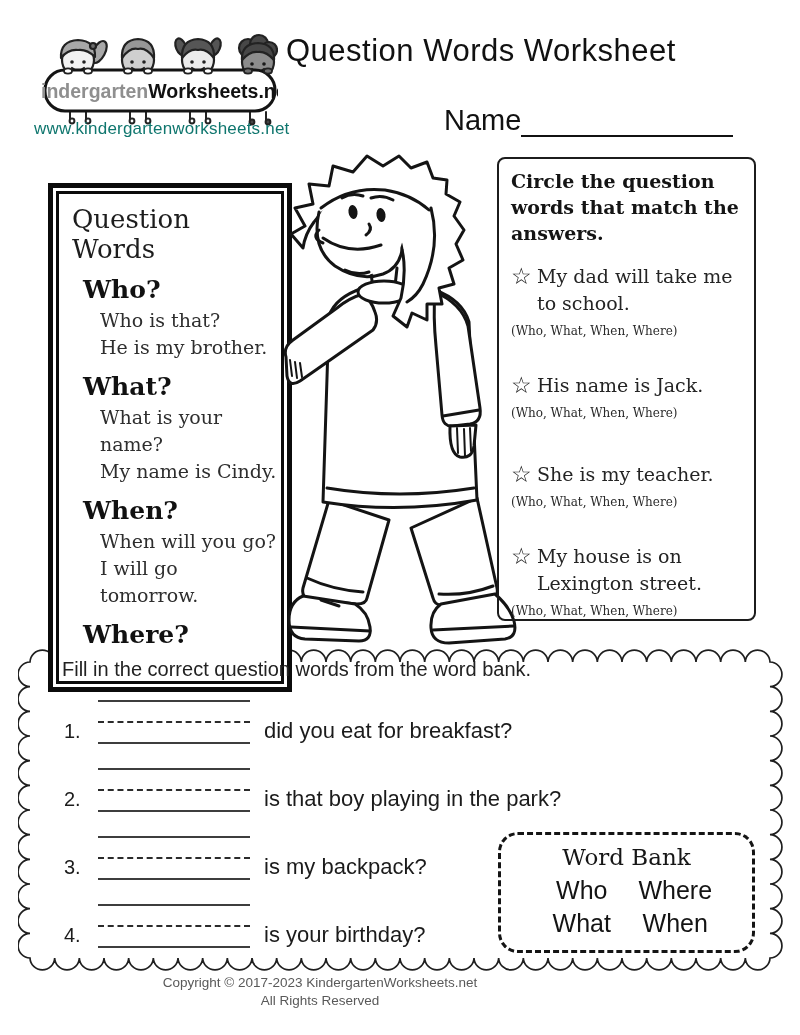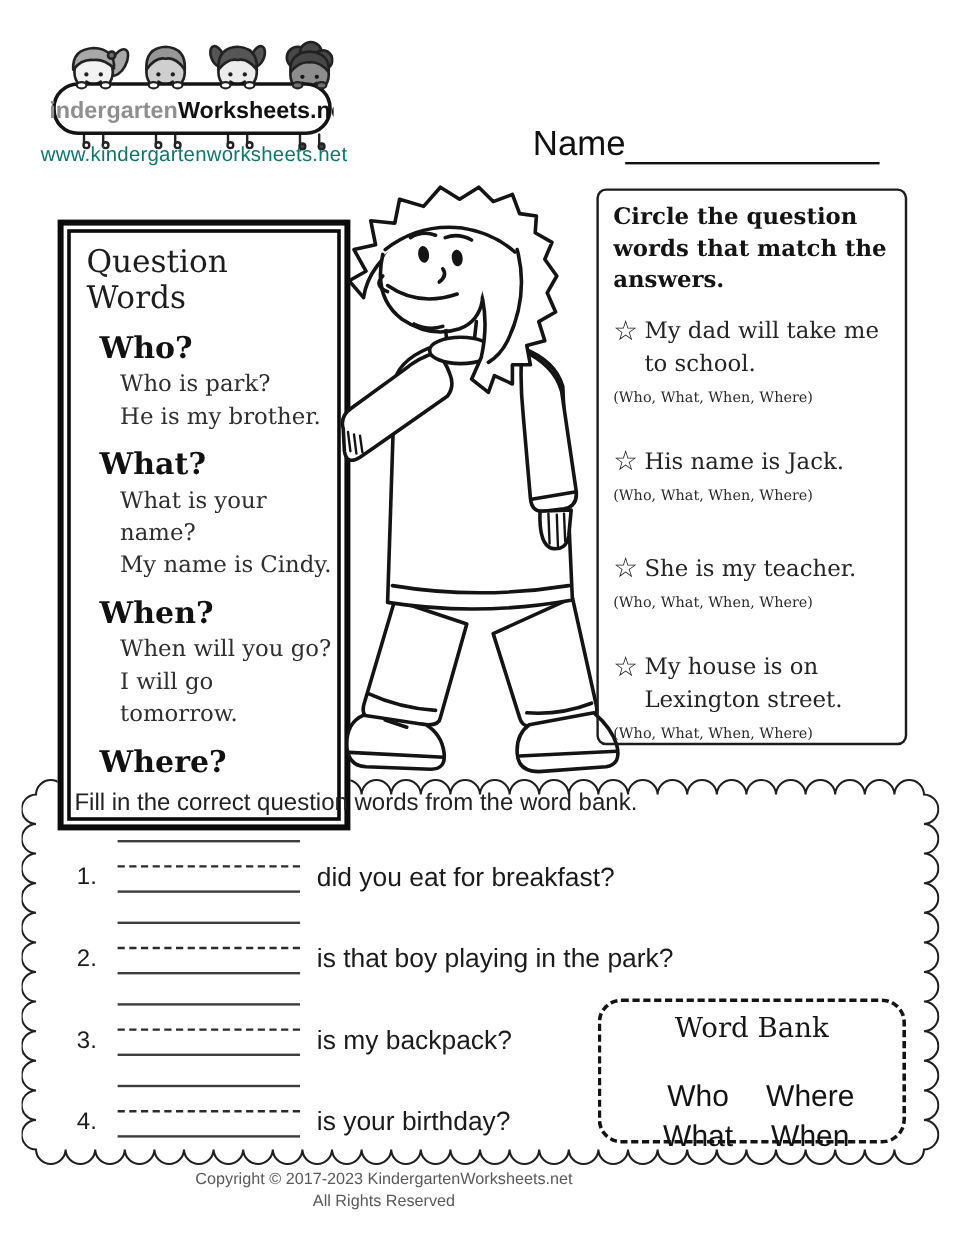--- a/index.html
+++ b/index.html
@@ -44,21 +44,21 @@
   .fi-number{width:34px;font-size:20px;color:#1c1c1c;line-height:24px;padding-bottom:1px;}
   .fi-lines{position:relative;width:152px;height:44px;margin-right:14px;}
   .fi-lines .l1,.fi-lines .l3{position:absolute;left:0;right:0;border-top:2px solid #3d3d3d;}
   .fi-lines .l2{position:absolute;left:0;right:0;border-top:2px dashed #2b2b2b;}
   .fi-lines .l1{top:0;} .fi-lines .l2{top:21px;} .fi-lines .l3{top:42px;}
   .fi-question{font-size:22px;color:#1b1b1b;line-height:25px;white-space:nowrap;padding-bottom:1px;}
 
   .word-bank{position:absolute;left:498px;top:832px;width:257px;height:121px;box-sizing:border-box;
              border:3px dashed #141414;border-radius:20px;text-align:center;z-index:6;background:#fff;}
   .wb-title{font-size:23px;color:#161616;margin-top:9px;}
-  .wb-words{display:grid;grid-template-columns:1fr 1fr;padding:6px 30px 0 34px;row-gap:4px;margin-top:24px;}
+  .wb-words{display:grid;grid-template-columns:1fr 1fr;padding:6px 30px 0 34px;row-gap:4px;}
   .wb-word{font-size:25px;color:#141414;}
 
   
   .footer{position:absolute;left:0;top:974px;width:640px;text-align:center;color:#595959;
           font-size:13.5px;line-height:18px;z-index:5;}
 </style>
 </head>
 <body>
 
 <div class="page">
@@ -121,31 +121,32 @@
             <ellipse cx="166" cy="47" rx="4" ry="2.6" fill="#fff"></ellipse>
           <ellipse cx="206" cy="47" rx="4" ry="2.6" fill="#707070"></ellipse>
             <ellipse cx="226" cy="47" rx="4" ry="2.6" fill="#707070"></ellipse>
         </g>
       </g>
       <text x="118" y="74" text-anchor="middle" font-family="Liberation Sans,sans-serif" font-size="19.5" font-weight="bold"><tspan fill="#8f8f8f">Kindergarten</tspan><tspan fill="#111">Worksheets.net</tspan></text>
     </svg>
   </div>
   <div class="site-url">www.kindergartenworksheets.net</div>
 
+  <div class="page-title">Question Words Worksheet</div>
 
   <div class="name-row">
     <span>Name</span><span class="name-line"></span>
   </div>
 
   <div class="ref-outer">
     <div class="ref-inner">
       <div class="ref-title serif">Question Words</div>
 
       <div class="ref-word serif">Who?</div>
-      <div class="ref-line serif">Who is park?</div>
+      <div class="ref-line serif">Who is that?</div>
       <div class="ref-line serif">He is my brother.</div>
 
       <div class="ref-word serif">What?</div>
       <div class="ref-line serif">What is your name?</div>
       <div class="ref-line serif">My name is Cindy.</div>
 
       <div class="ref-word serif">When?</div>
       <div class="ref-line serif">When will you go?</div>
       <div class="ref-line serif">I will go tomorrow.</div>
 

